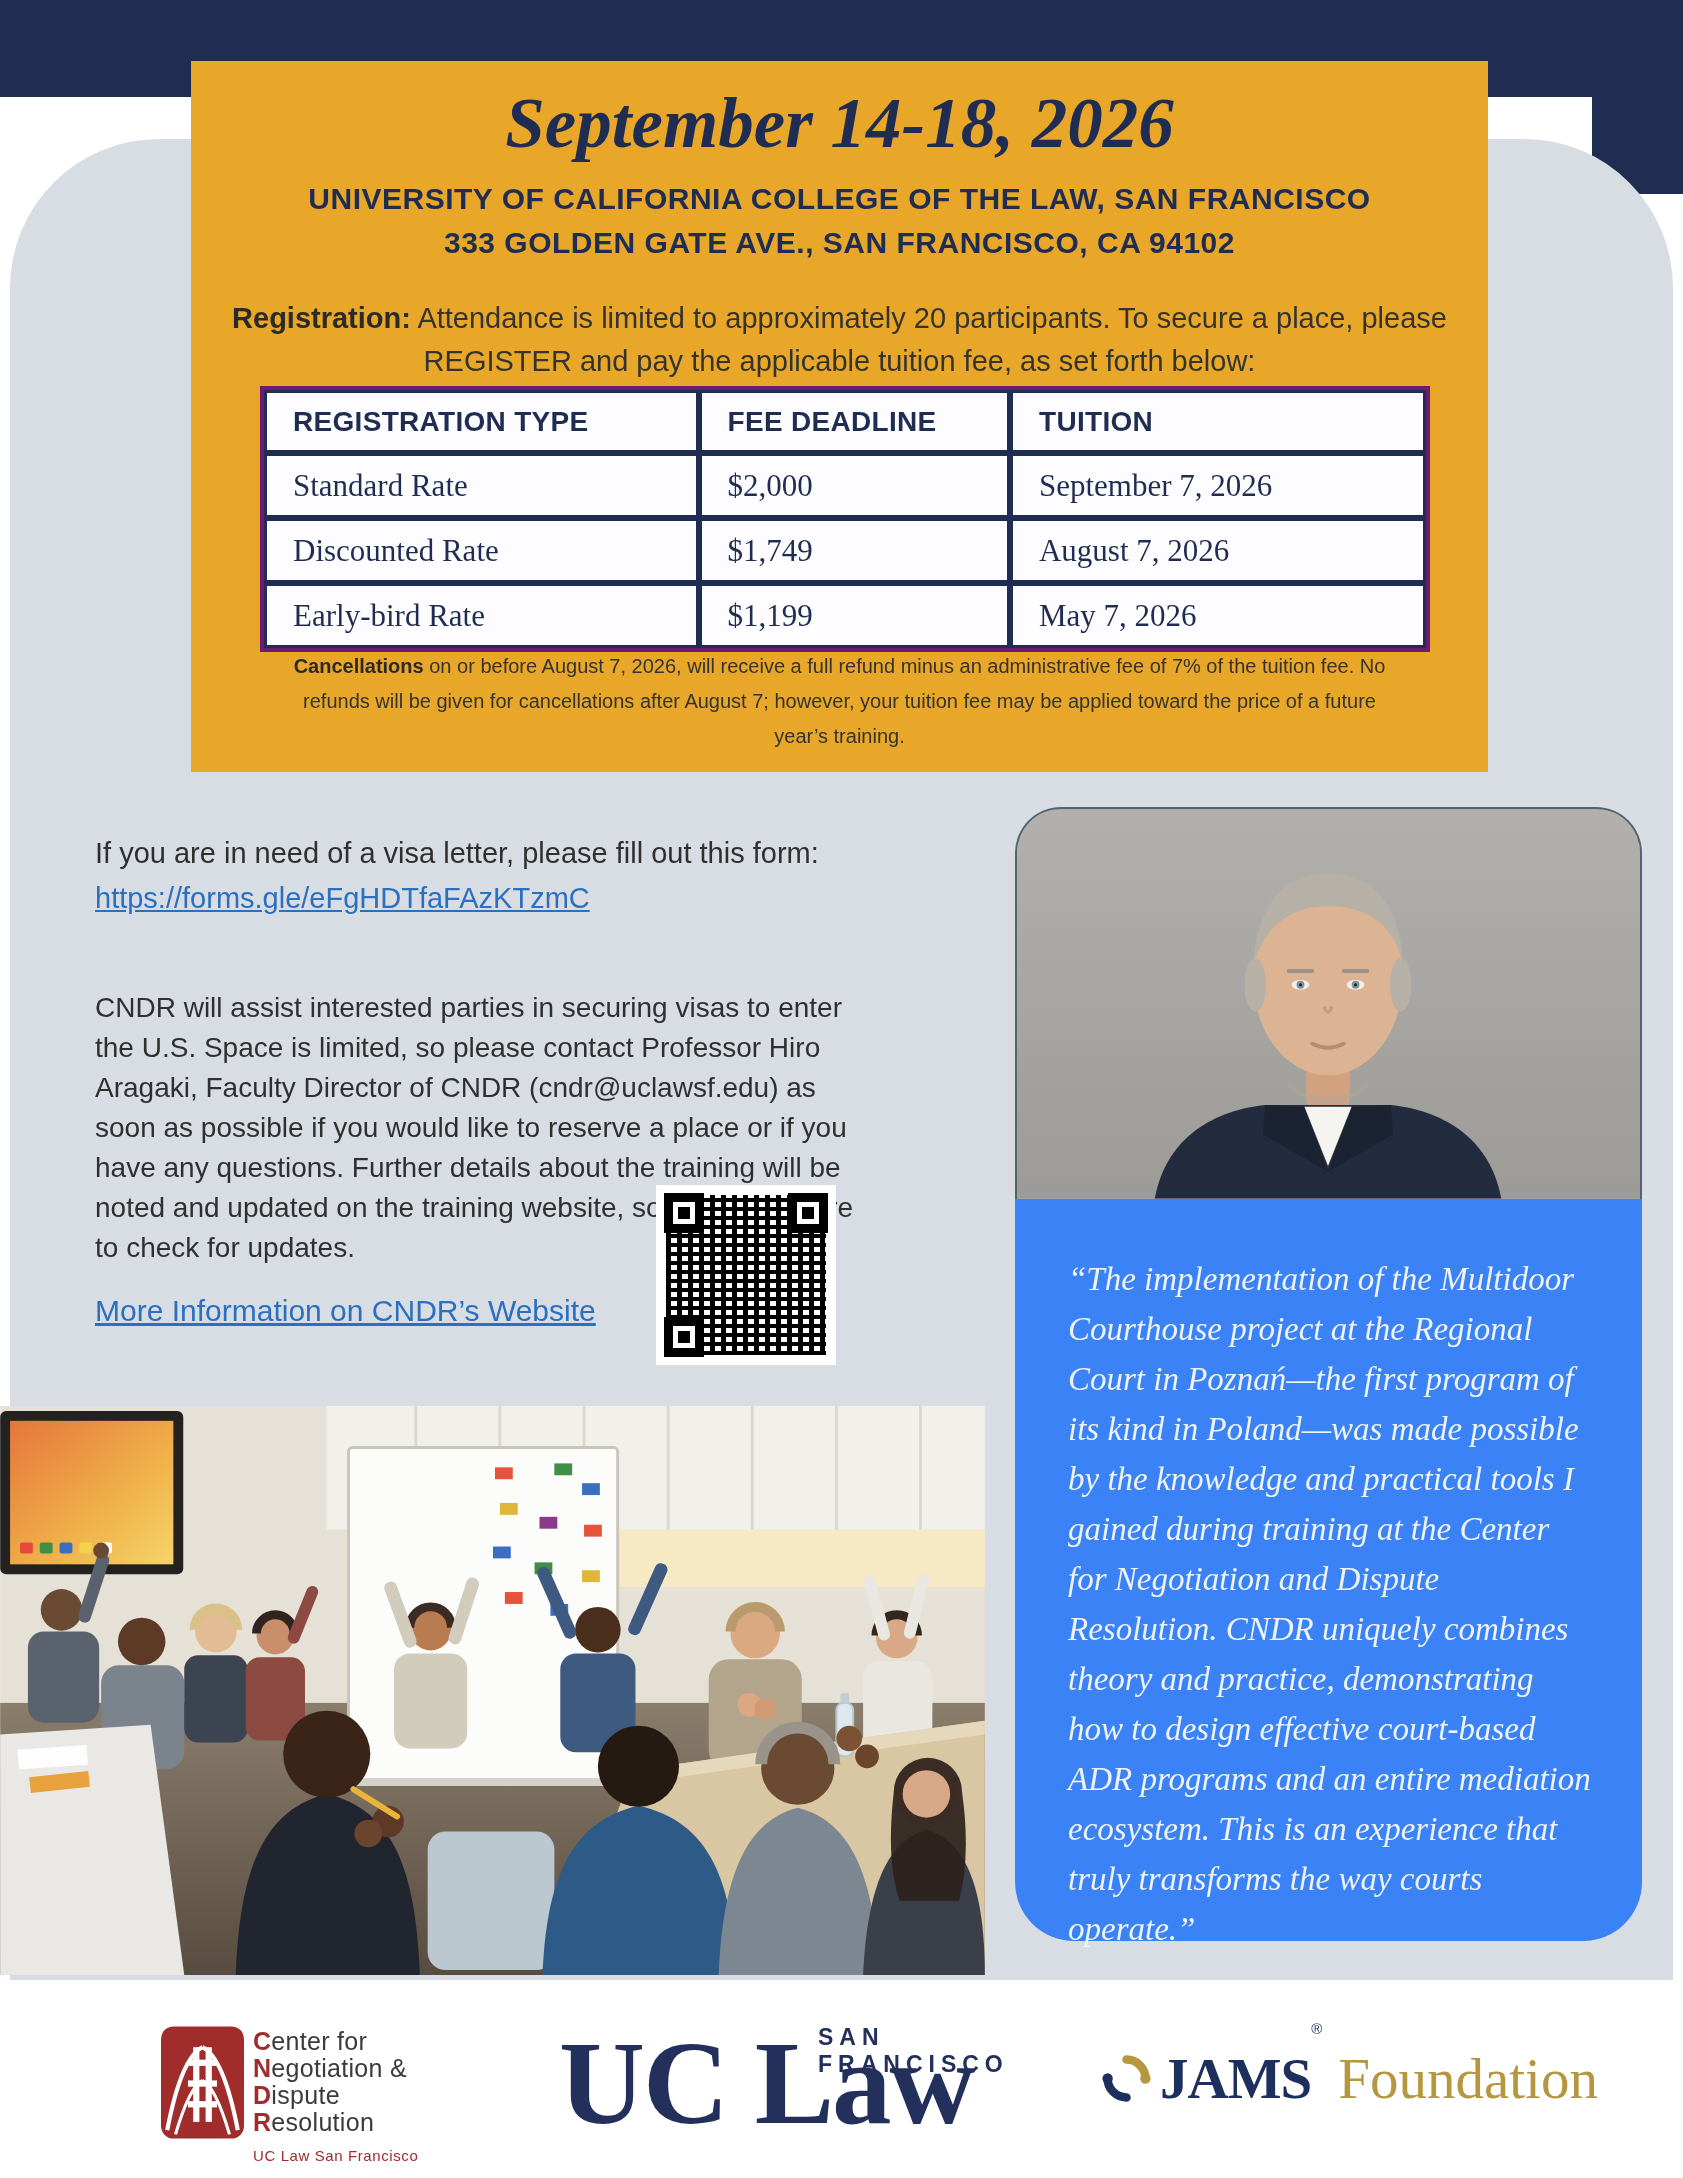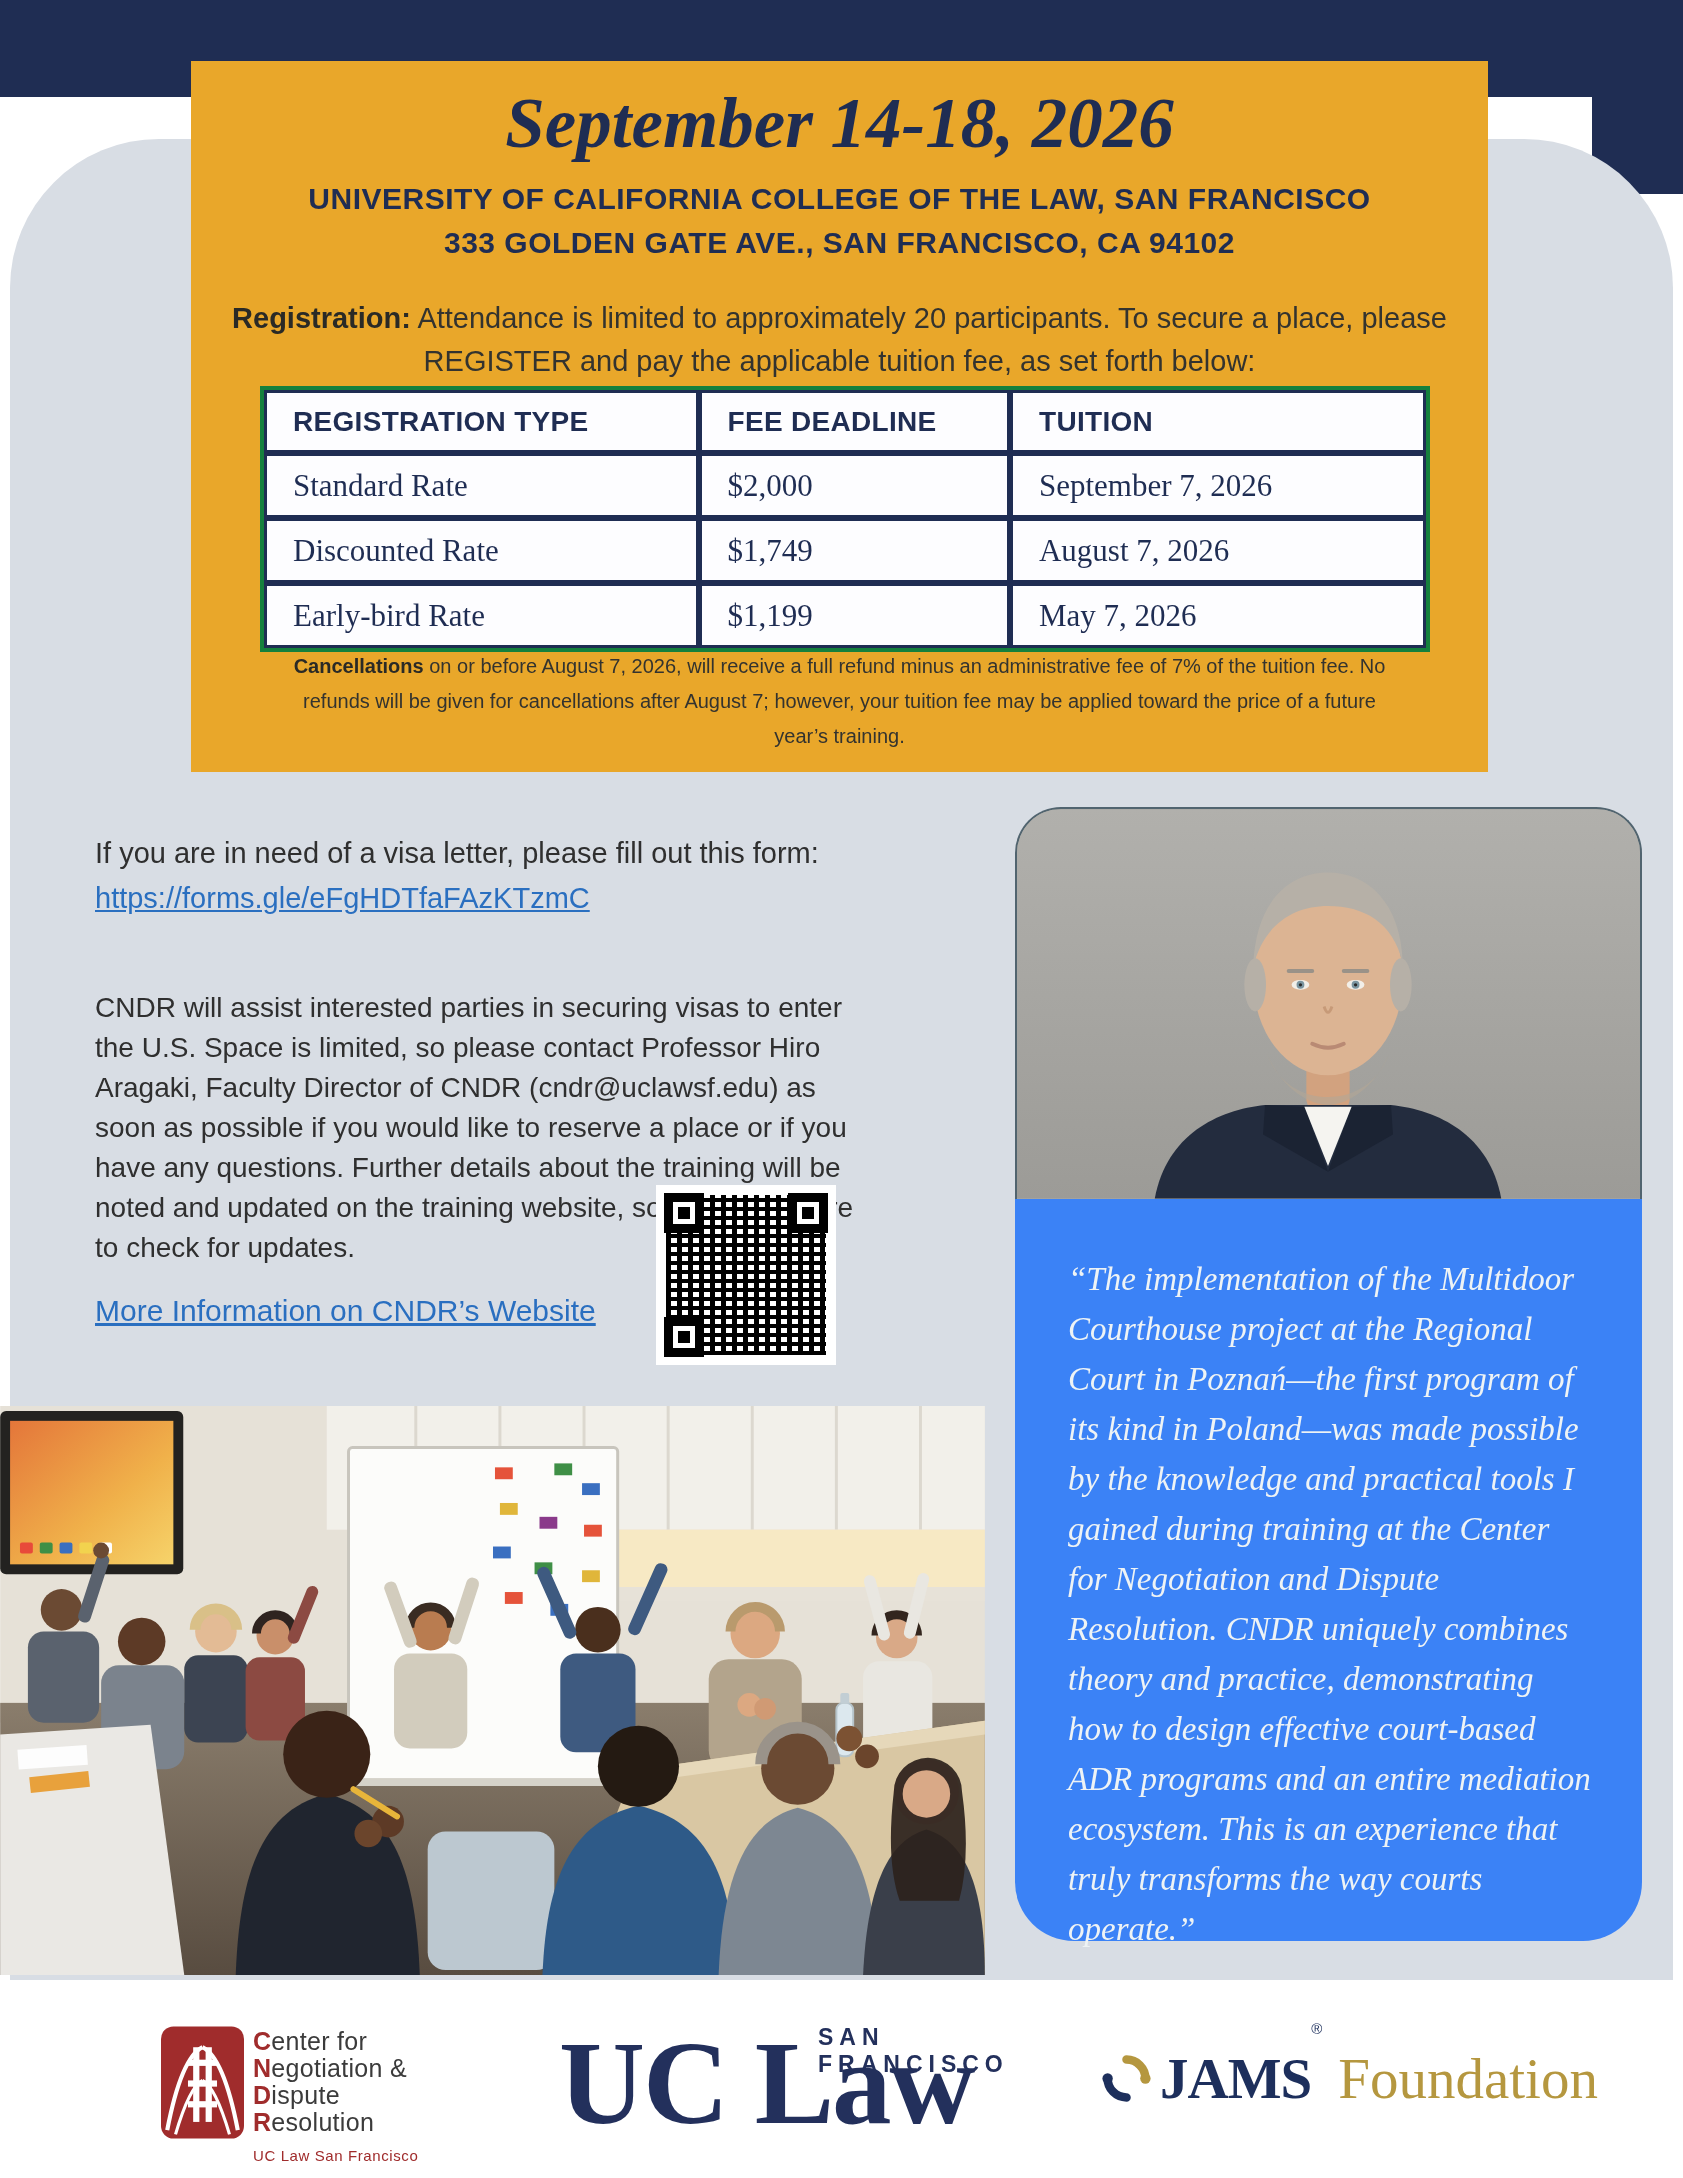--- a/index.html
+++ b/index.html
@@ -13,21 +13,21 @@
          border-radius:149px 149px 0 0;}
   
   .gold-box{position:absolute;left:191px;top:61px;width:1297px;height:711px;background:#e9a72a;}
   .event-title{position:absolute;left:0;top:22px;width:100%;text-align:center;
        font-family:"Liberation Serif", serif;font-style:italic;font-weight:600;font-size:71px;color:#1f2d53;}
   .venue1{position:absolute;left:0;top:121px;width:100%;text-align:center;font-weight:bold;font-size:30px;color:#1f2d53;letter-spacing:0.5px;}
   .venue2{position:absolute;left:0;top:165px;width:100%;text-align:center;font-weight:bold;font-size:30px;color:#1f2d53;letter-spacing:0.5px;}
   .reg-para{position:absolute;left:25px;top:236px;width:1247px;text-align:center;font-size:29px;line-height:43px;color:#33332f;}
   .reg-para b{color:#2a2a26;}
   
-  .rate-table{position:absolute;left:69px;top:325px;width:1162px;border:4px solid #15803d;background:#fff;
+  .rate-table{position:absolute;left:69px;top:325px;width:1162px;border:4px solid #701a75;background:#fff;
               border-collapse:collapse;display:grid;grid-template-columns:37.4% 26.8% 35.8%;}
   .rt-cell{border:3px solid #1f2d53;display:flex;align-items:center;padding-left:26px;background:#fdfdff;}
   .rt-head{height:57px;font-weight:bold;font-size:28px;color:#1f2d53;letter-spacing:0.3px;}
   .rt-body{height:59px;font-family:"Liberation Serif", serif;font-size:31px;color:#1f2d53;}
   .cancel-para{position:absolute;left:94px;top:588px;width:1109px;text-align:center;font-size:20px;line-height:35px;color:#33332f;}
   .cancel-para b{color:#2a2a26;}
   
   .visa-intro{position:absolute;left:95px;top:837px;width:772px;font-size:29px;color:#2f2f2f;}
   .visa-link{position:absolute;left:95px;top:882px;font-size:29px;color:#2a6fc0;text-decoration:underline;cursor:pointer;}
   .visa-body{position:absolute;left:95px;top:988px;width:767px;font-size:28px;line-height:40px;color:#2f2f2f;}

